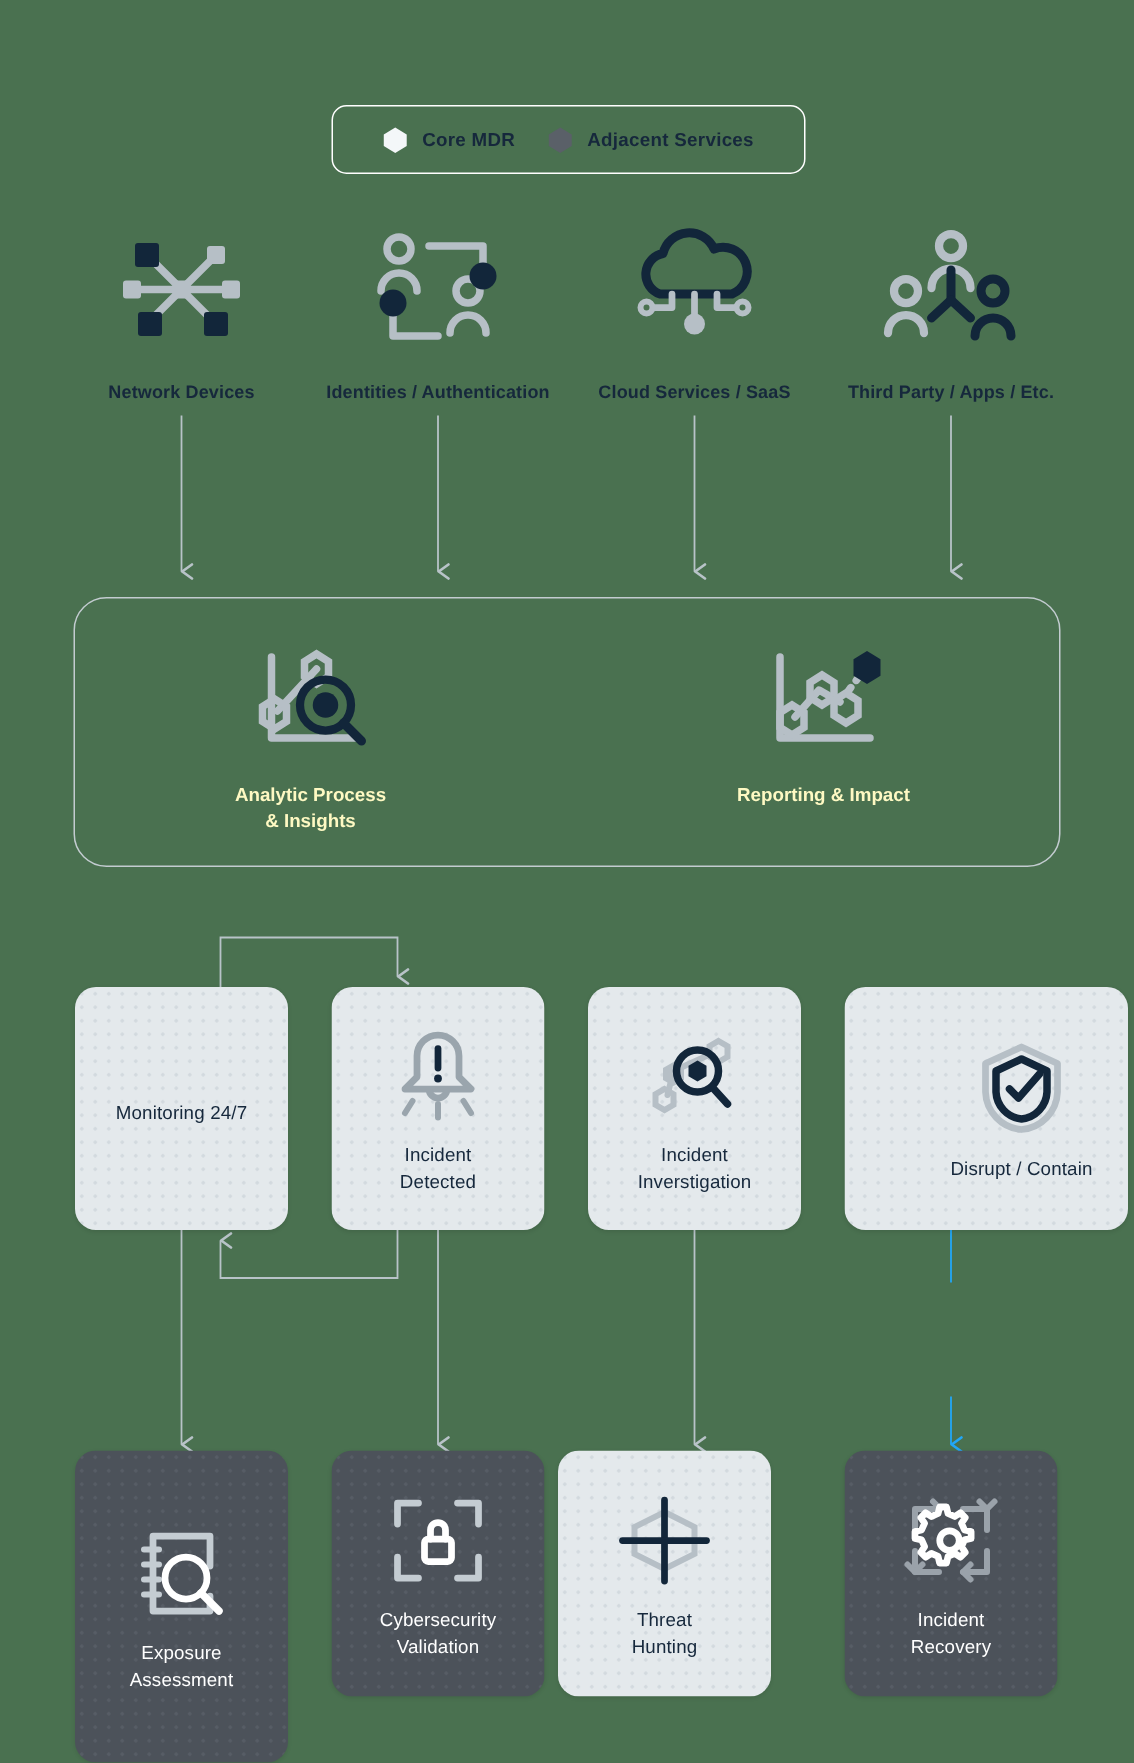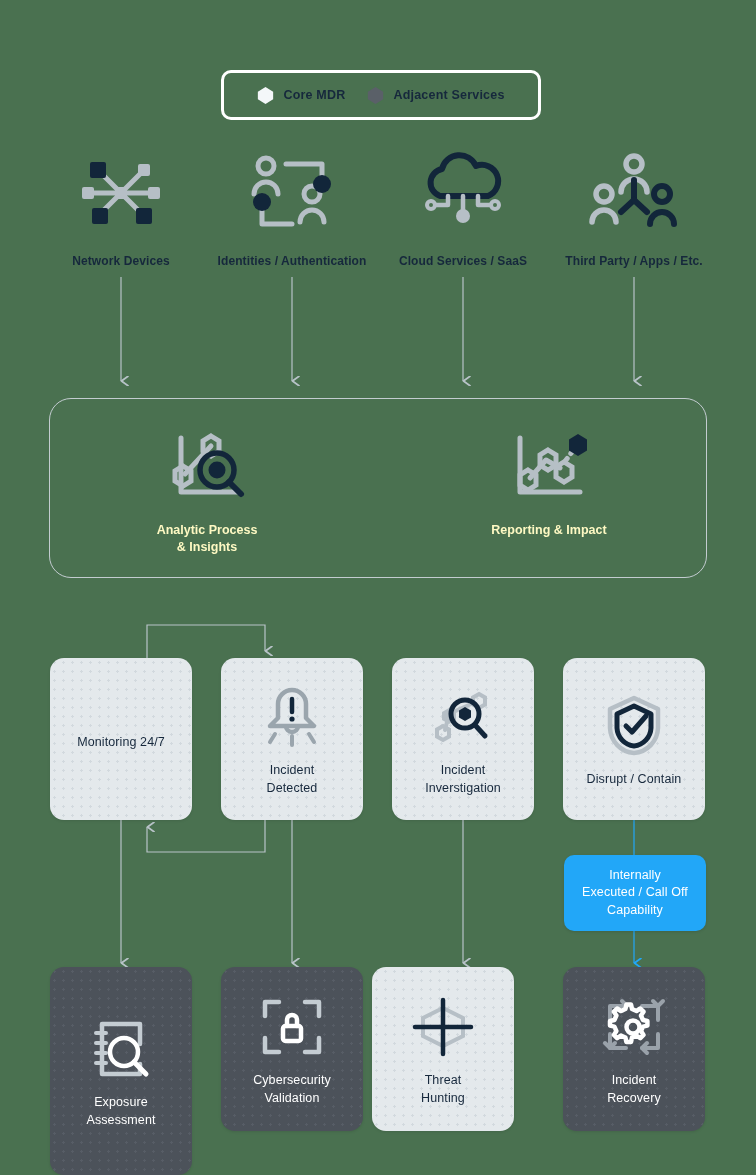--- a/index.html
+++ b/index.html
@@ -9,21 +9,21 @@
     font-family:"Liberation Sans", sans-serif;
     overflow:hidden;
     position:relative;
   }
   .stage{position:absolute;left:0;top:0;width:756px;height:1175px;}
   .abs{position:absolute;}
 
   
   #legend{
     left:221px;top:70px;width:314px;height:44px;
-    border:3px solid #ffffff;border-radius:10px;
+    border:1px solid #ffffff;border-radius:10px;
     display:flex;align-items:center;justify-content:center;gap:22px;
   }
   .legend-item{display:flex;align-items:center;gap:9px;}
   .legend-label{
     color:#16283c;font-size:12.5px;font-weight:bold;letter-spacing:.2px;
   }
   .hexmark{width:17px;height:19px;display:block;}
 
   
   .src{width:170px;text-align:center;}
@@ -303,38 +303,31 @@
         <polygon points="34,21 40,24.5 40,31.5 34,35 28,31.5 28,24.5" fill="#12263a"></polygon>
         <path d="M44 39 L54 50" stroke="#12263a" stroke-width="5" stroke-linecap="round"></path>
       </svg>
     </div>
     <div class="clabel">
       <span>Incident</span><br>
       <span>Inverstigation</span>
     </div>
   </div>
 
-  <div class="abs card" style="left:563px;top:658px;">
+  <div class="abs card" style="left:563px;top:658px;padding-left:47px;">
     <div class="cicon">
       <svg width="62" height="62" viewBox="0 0 62 62">
         <path d="M31 3 L55 14 L55 33 a26 26 0 0 1 -24 25 a26 26 0 0 1 -24 -25 L7 14 Z" fill="none" stroke="#b6bfc6" stroke-width="4.5" stroke-linejoin="round"></path>
         <path d="M31 11 L48 19 L48 33 a19 19 0 0 1 -17 18 a19 19 0 0 1 -17 -18 L14 19 Z" fill="none" stroke="#12263a" stroke-width="5" stroke-linejoin="round"></path>
         <path d="M23 31 L29 37 L43 21" fill="none" stroke="#12263a" stroke-width="5" stroke-linecap="round" stroke-linejoin="round"></path>
       </svg>
     </div>
     <div class="clabel">Disrupt / Contain</div>
   </div>
 
-  <div class="abs" id="bluebox">
-    <div class="btxt">
-      <span>Internally</span><br>
-      <span>Executed / Call Off</span><br>
-      <span>Capability</span>
-    </div>
-  </div>
 
   <div class="abs card dark" style="left:50px;top:967px;height:208px;">
     <div class="cicon">
       <svg width="62" height="62" viewBox="0 0 62 62">
         <path d="M12 6 L50 6 L50 26 M50 46 L50 56 L12 56 L12 6" fill="none" stroke="#c4ccd2" stroke-width="4.5" stroke-linejoin="round" stroke-linecap="round"></path>
         <g stroke="#c4ccd2" stroke-width="4" stroke-linecap="round">
           <path d="M6 15 h10"></path>
             <path d="M6 25 h10"></path>
             <path d="M6 35 h10"></path>
             <path d="M6 45 h10"></path>

